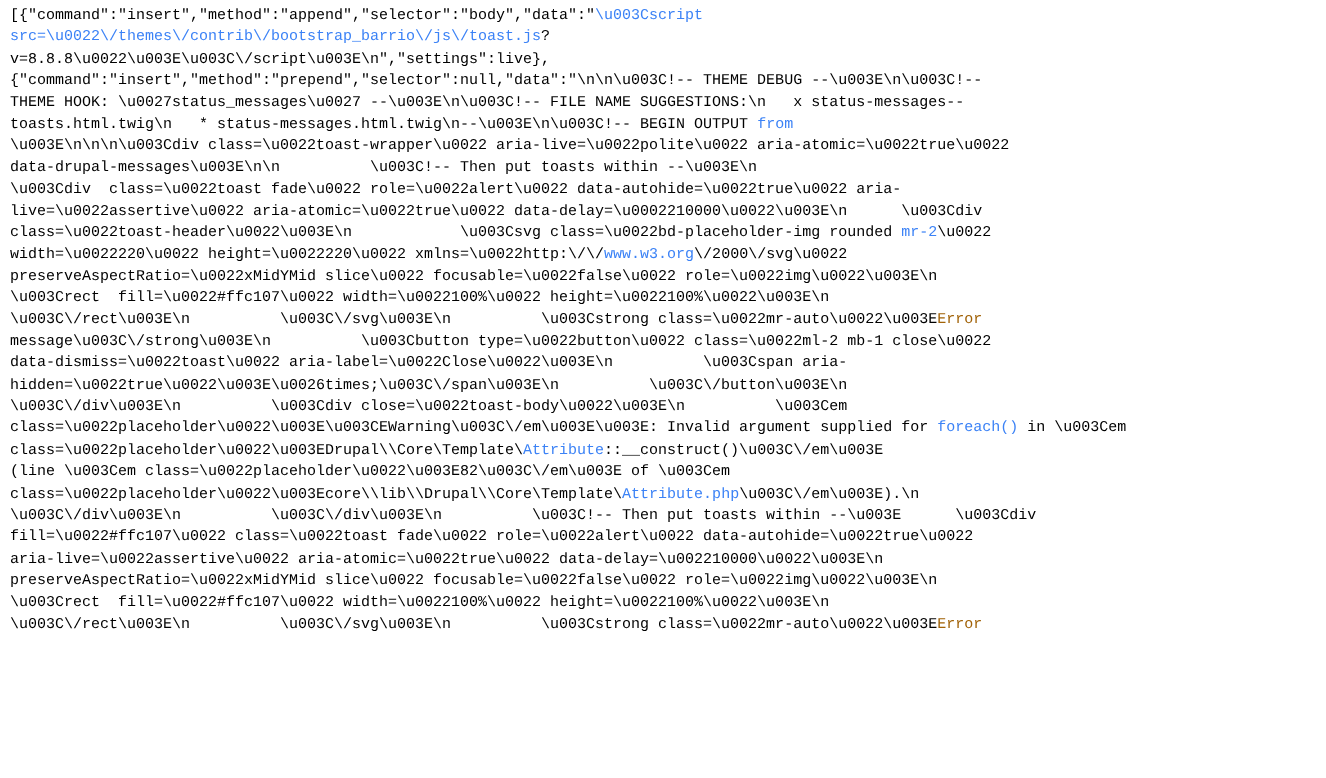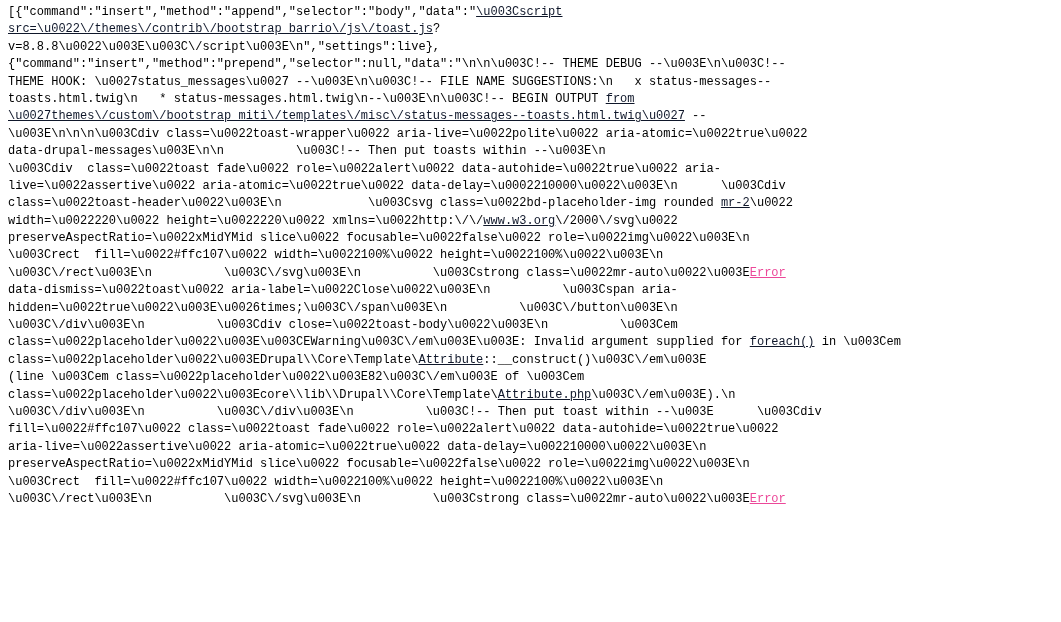--- a/index.html
+++ b/index.html
@@ -28,57 +28,55 @@
     }
 
     .code-line {
       line-height: 1.45;
       white-space: pre-wrap;
       word-break: break-all;
       color: #000000;
     }
 
     .link {
-      color: #0f172a;
-      text-decoration: underline;
+      color: #3b82f6;
     }
 
     .red-text {
-      color: #ec4899;
-      text-decoration: underline;
+      color: #a16207;
     }
   </style>
 </head>
 <body>
 
 <div class="code-container">
   <div class="code-line">[{"command":"insert","method":"append","selector":"body","data":"<span class="link">\u003Cscript</span></div>
   <div class="code-line"><span class="link">src=\u0022\/themes\/contrib\/bootstrap_barrio\/js\/toast.js</span>?</div>
   <div class="code-line">v=8.8.8\u0022\u003E\u003C\/script\u003E\n","settings":live},</div>
   <div class="code-line">{"command":"insert","method":"prepend","selector":null,"data":"\n\n\u003C!-- THEME DEBUG --\u003E\n\u003C!--</div>
   <div class="code-line">THEME HOOK: \u0027status_messages\u0027 --\u003E\n\u003C!-- FILE NAME SUGGESTIONS:\n   x status-messages--</div>
   <div class="code-line">toasts.html.twig\n   * status-messages.html.twig\n--\u003E\n\u003C!-- BEGIN OUTPUT <span class="link">from</span></div>
-  <div class="code-line"><span class="link">\u0027themes\/custom\/bootstrap_miti\/templates\/misc\/status-messages--toasts.html.twig\u0027</span> --</div>
   <div class="code-line">\u003E\n\n\n\u003Cdiv class=\u0022toast-wrapper\u0022 aria-live=\u0022polite\u0022 aria-atomic=\u0022true\u0022</div>
   <div class="code-line">data-drupal-messages\u003E\n\n          \u003C!-- Then put toasts within --\u003E\n</div>
   <div class="code-line">\u003Cdiv  class=\u0022toast fade\u0022 role=\u0022alert\u0022 data-autohide=\u0022true\u0022 aria-</div>
   <div class="code-line">live=\u0022assertive\u0022 aria-atomic=\u0022true\u0022 data-delay=\u0002210000\u0022\u003E\n      \u003Cdiv</div>
   <div class="code-line">class=\u0022toast-header\u0022\u003E\n            \u003Csvg class=\u0022bd-placeholder-img rounded <span class="link">mr-2</span>\u0022</div>
   <div class="code-line">width=\u0022220\u0022 height=\u0022220\u0022 xmlns=\u0022http:\/\/<span class="link">www.w3.org</span>\/2000\/svg\u0022</div>
   <div class="code-line">preserveAspectRatio=\u0022xMidYMid slice\u0022 focusable=\u0022false\u0022 role=\u0022img\u0022\u003E\n</div>
   <div class="code-line">\u003Crect  fill=\u0022#ffc107\u0022 width=\u0022100%\u0022 height=\u0022100%\u0022\u003E\n</div>
   <div class="code-line">\u003C\/rect\u003E\n          \u003C\/svg\u003E\n          \u003Cstrong class=\u0022mr-auto\u0022\u003E<span class="red-text">Error</span></div>
+  <div class="code-line">message\u003C\/strong\u003E\n          \u003Cbutton type=\u0022button\u0022 class=\u0022ml-2 mb-1 close\u0022</div>
   <div class="code-line">data-dismiss=\u0022toast\u0022 aria-label=\u0022Close\u0022\u003E\n          \u003Cspan aria-</div>
   <div class="code-line">hidden=\u0022true\u0022\u003E\u0026times;\u003C\/span\u003E\n          \u003C\/button\u003E\n</div>
   <div class="code-line">\u003C\/div\u003E\n          \u003Cdiv close=\u0022toast-body\u0022\u003E\n          \u003Cem</div>
   <div class="code-line">class=\u0022placeholder\u0022\u003E\u003CEWarning\u003C\/em\u003E\u003E: Invalid argument supplied for <span class="link">foreach()</span> in \u003Cem</div>
   <div class="code-line">class=\u0022placeholder\u0022\u003EDrupal\\Core\Template\<span class="link">Attribute</span>::__construct()\u003C\/em\u003E</div>
   <div class="code-line">(line \u003Cem class=\u0022placeholder\u0022\u003E82\u003C\/em\u003E of \u003Cem</div>
   <div class="code-line">class=\u0022placeholder\u0022\u003Ecore\\lib\\Drupal\\Core\Template\<span class="link">Attribute.php</span>\u003C\/em\u003E).\n</div>
-  <div class="code-line">\u003C\/div\u003E\n          \u003C\/div\u003E\n          \u003C!-- Then put toast within --\u003E      \u003Cdiv</div>
+  <div class="code-line">\u003C\/div\u003E\n          \u003C\/div\u003E\n          \u003C!-- Then put toasts within --\u003E      \u003Cdiv</div>
   <div class="code-line">fill=\u0022#ffc107\u0022 class=\u0022toast fade\u0022 role=\u0022alert\u0022 data-autohide=\u0022true\u0022</div>
   <div class="code-line">aria-live=\u0022assertive\u0022 aria-atomic=\u0022true\u0022 data-delay=\u002210000\u0022\u003E\n</div>
   <div class="code-line">preserveAspectRatio=\u0022xMidYMid slice\u0022 focusable=\u0022false\u0022 role=\u0022img\u0022\u003E\n</div>
   <div class="code-line">\u003Crect  fill=\u0022#ffc107\u0022 width=\u0022100%\u0022 height=\u0022100%\u0022\u003E\n</div>
   <div class="code-line">\u003C\/rect\u003E\n          \u003C\/svg\u003E\n          \u003Cstrong class=\u0022mr-auto\u0022\u003E<span class="red-text">Error</span></div>
   <div class="code-line">&nbsp;</div>
   <div class="code-line">&nbsp;</div>
 </div>
 
 </body></html>

